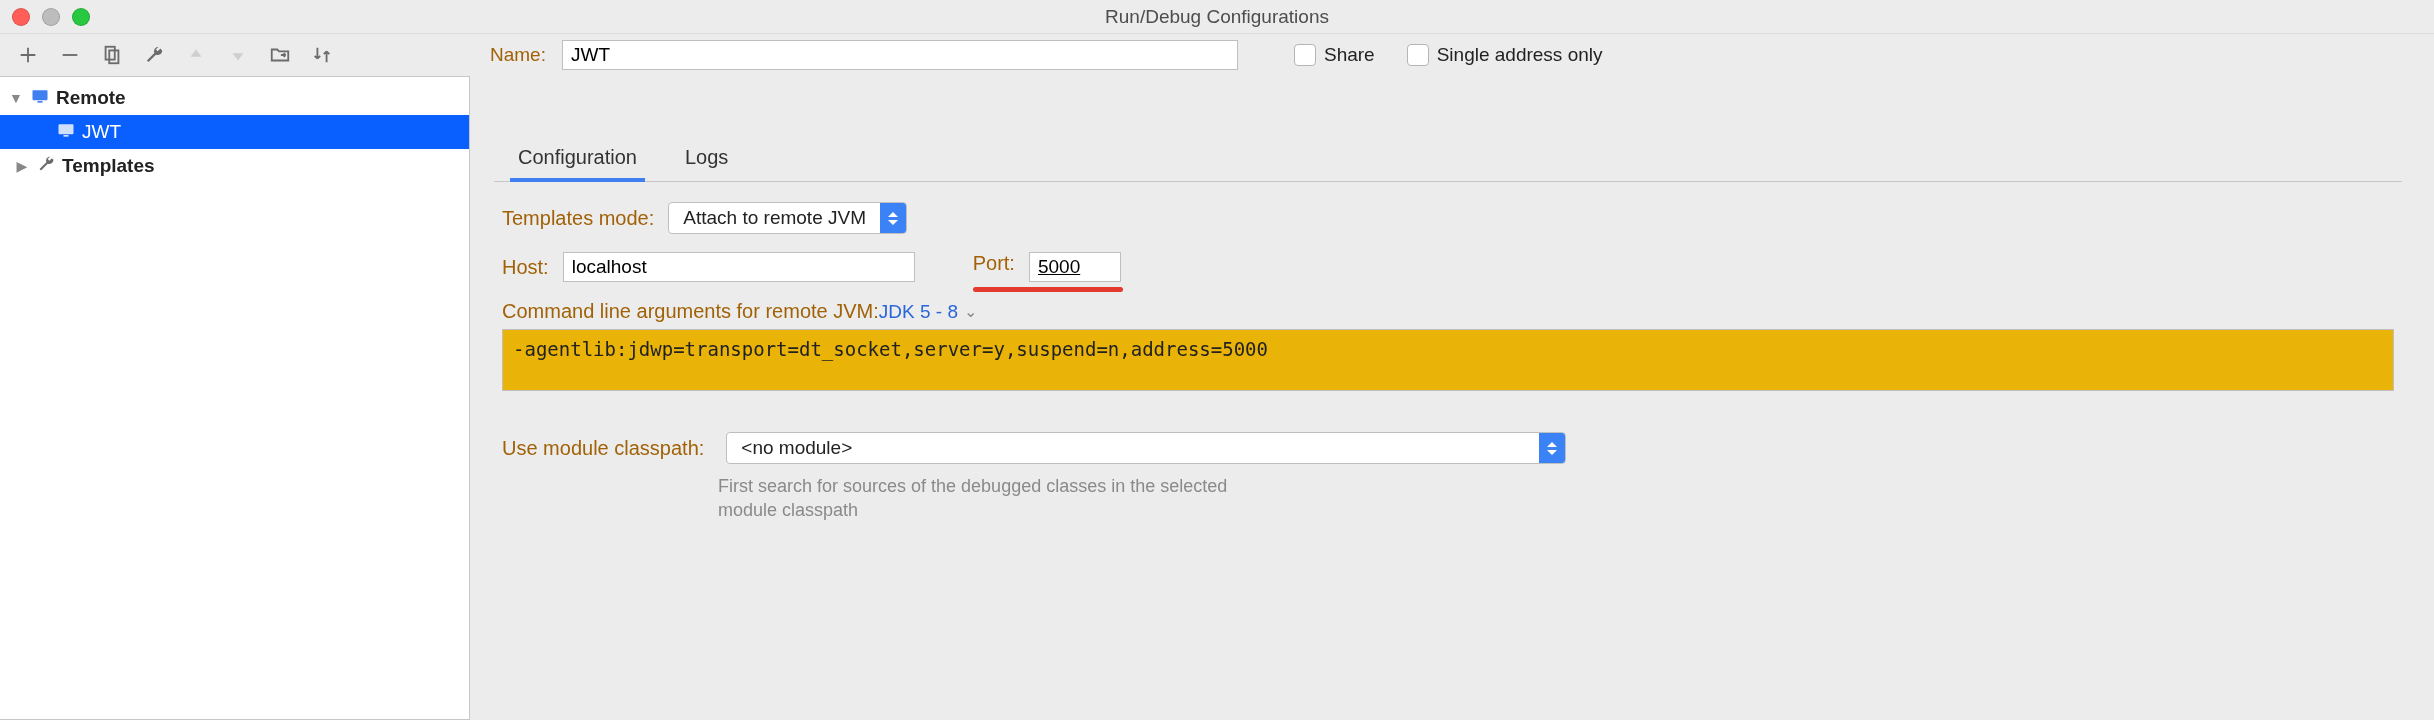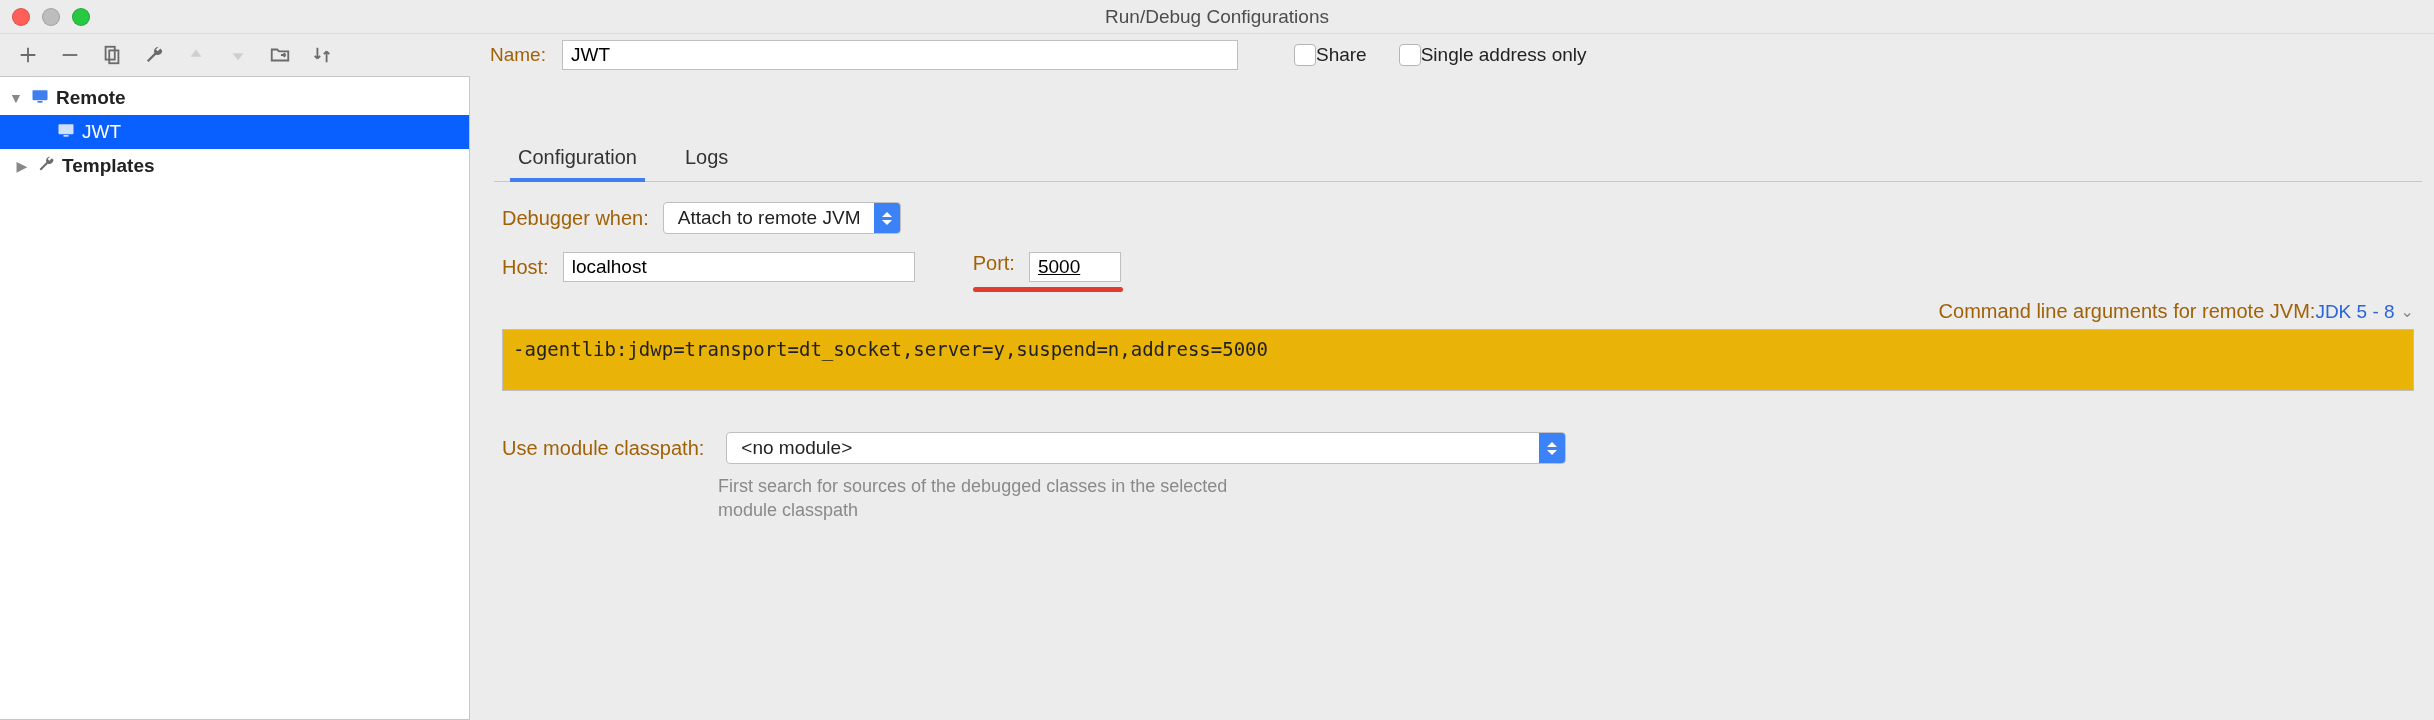--- a/index.html
+++ b/index.html
@@ -69,21 +69,21 @@
   }
   .sidebar {
     width: 470px;
     border: 1px solid #c7c7c7;
     border-left: none;
     background: #fff;
     overflow: auto;
   }
   .main {
     flex: 1;
-    padding: 2px 12px 24px 24px;
+    padding: 2px 32px 24px 24px;
     position: relative;
     overflow: auto;
   }
 
   
   .tree { padding-top: 4px; }
   .tree-row {
     display: flex;
     align-items: center;
     height: 34px;
@@ -120,21 +120,21 @@
   .text-input {
     height: 30px;
     border: 1px solid #bfbfbf;
     background: #fff;
     padding: 0 8px;
     font-size: 19px;
   }
   .name-input { flex: 1; max-width: 676px; }
 
   .checkbox-wrap {
-    display: flex; align-items: flex-end; 
+    display: flex; align-items: flex-end; gap: 8px;
     margin-left: 40px;
   }
   .checkbox {
     width: 22px; height: 22px;
     border: 1px solid #b5b5b5;
     border-radius: 4px;
     background: #fff;
   }
 
   
@@ -209,21 +209,21 @@
     left: 0; right: -2px;
     bottom: -10px;
     height: 5px;
     background: #e33b2e;
     border-radius: 3px;
   }
 
   .section-label-row {
     display: flex;
     align-items: center;
-    justify-content: flex-end;
+    justify-content: flex-start;
   }
   .jdk-link {
     color: #2a66d9;
     font-size: 19px;
     display: inline-flex;
     align-items: center;
     gap: 6px;
   }
   .jdk-link .caret {
     color: #8a8a8a;
@@ -363,21 +363,21 @@
         <span>Configuration</span>
       </div>
       <div class="tab">
         <span>Logs</span>
       </div>
     </div>
 
     <div class="form-area">
 
       <div class="form-row">
-        <span class="label">Debugger when:</span>
+        <span class="label">Templates mode:</span>
         <div class="mac-select">
           <span class="sel-text">Attach to remote JVM</span>
           <span class="sel-caret"></span>
         </div>
       </div>
 
       <div class="form-row">
         <span class="label">Host:</span>
         <input class="text-input host-input" value="localhost" style="">
         <div class="port-wrap">

